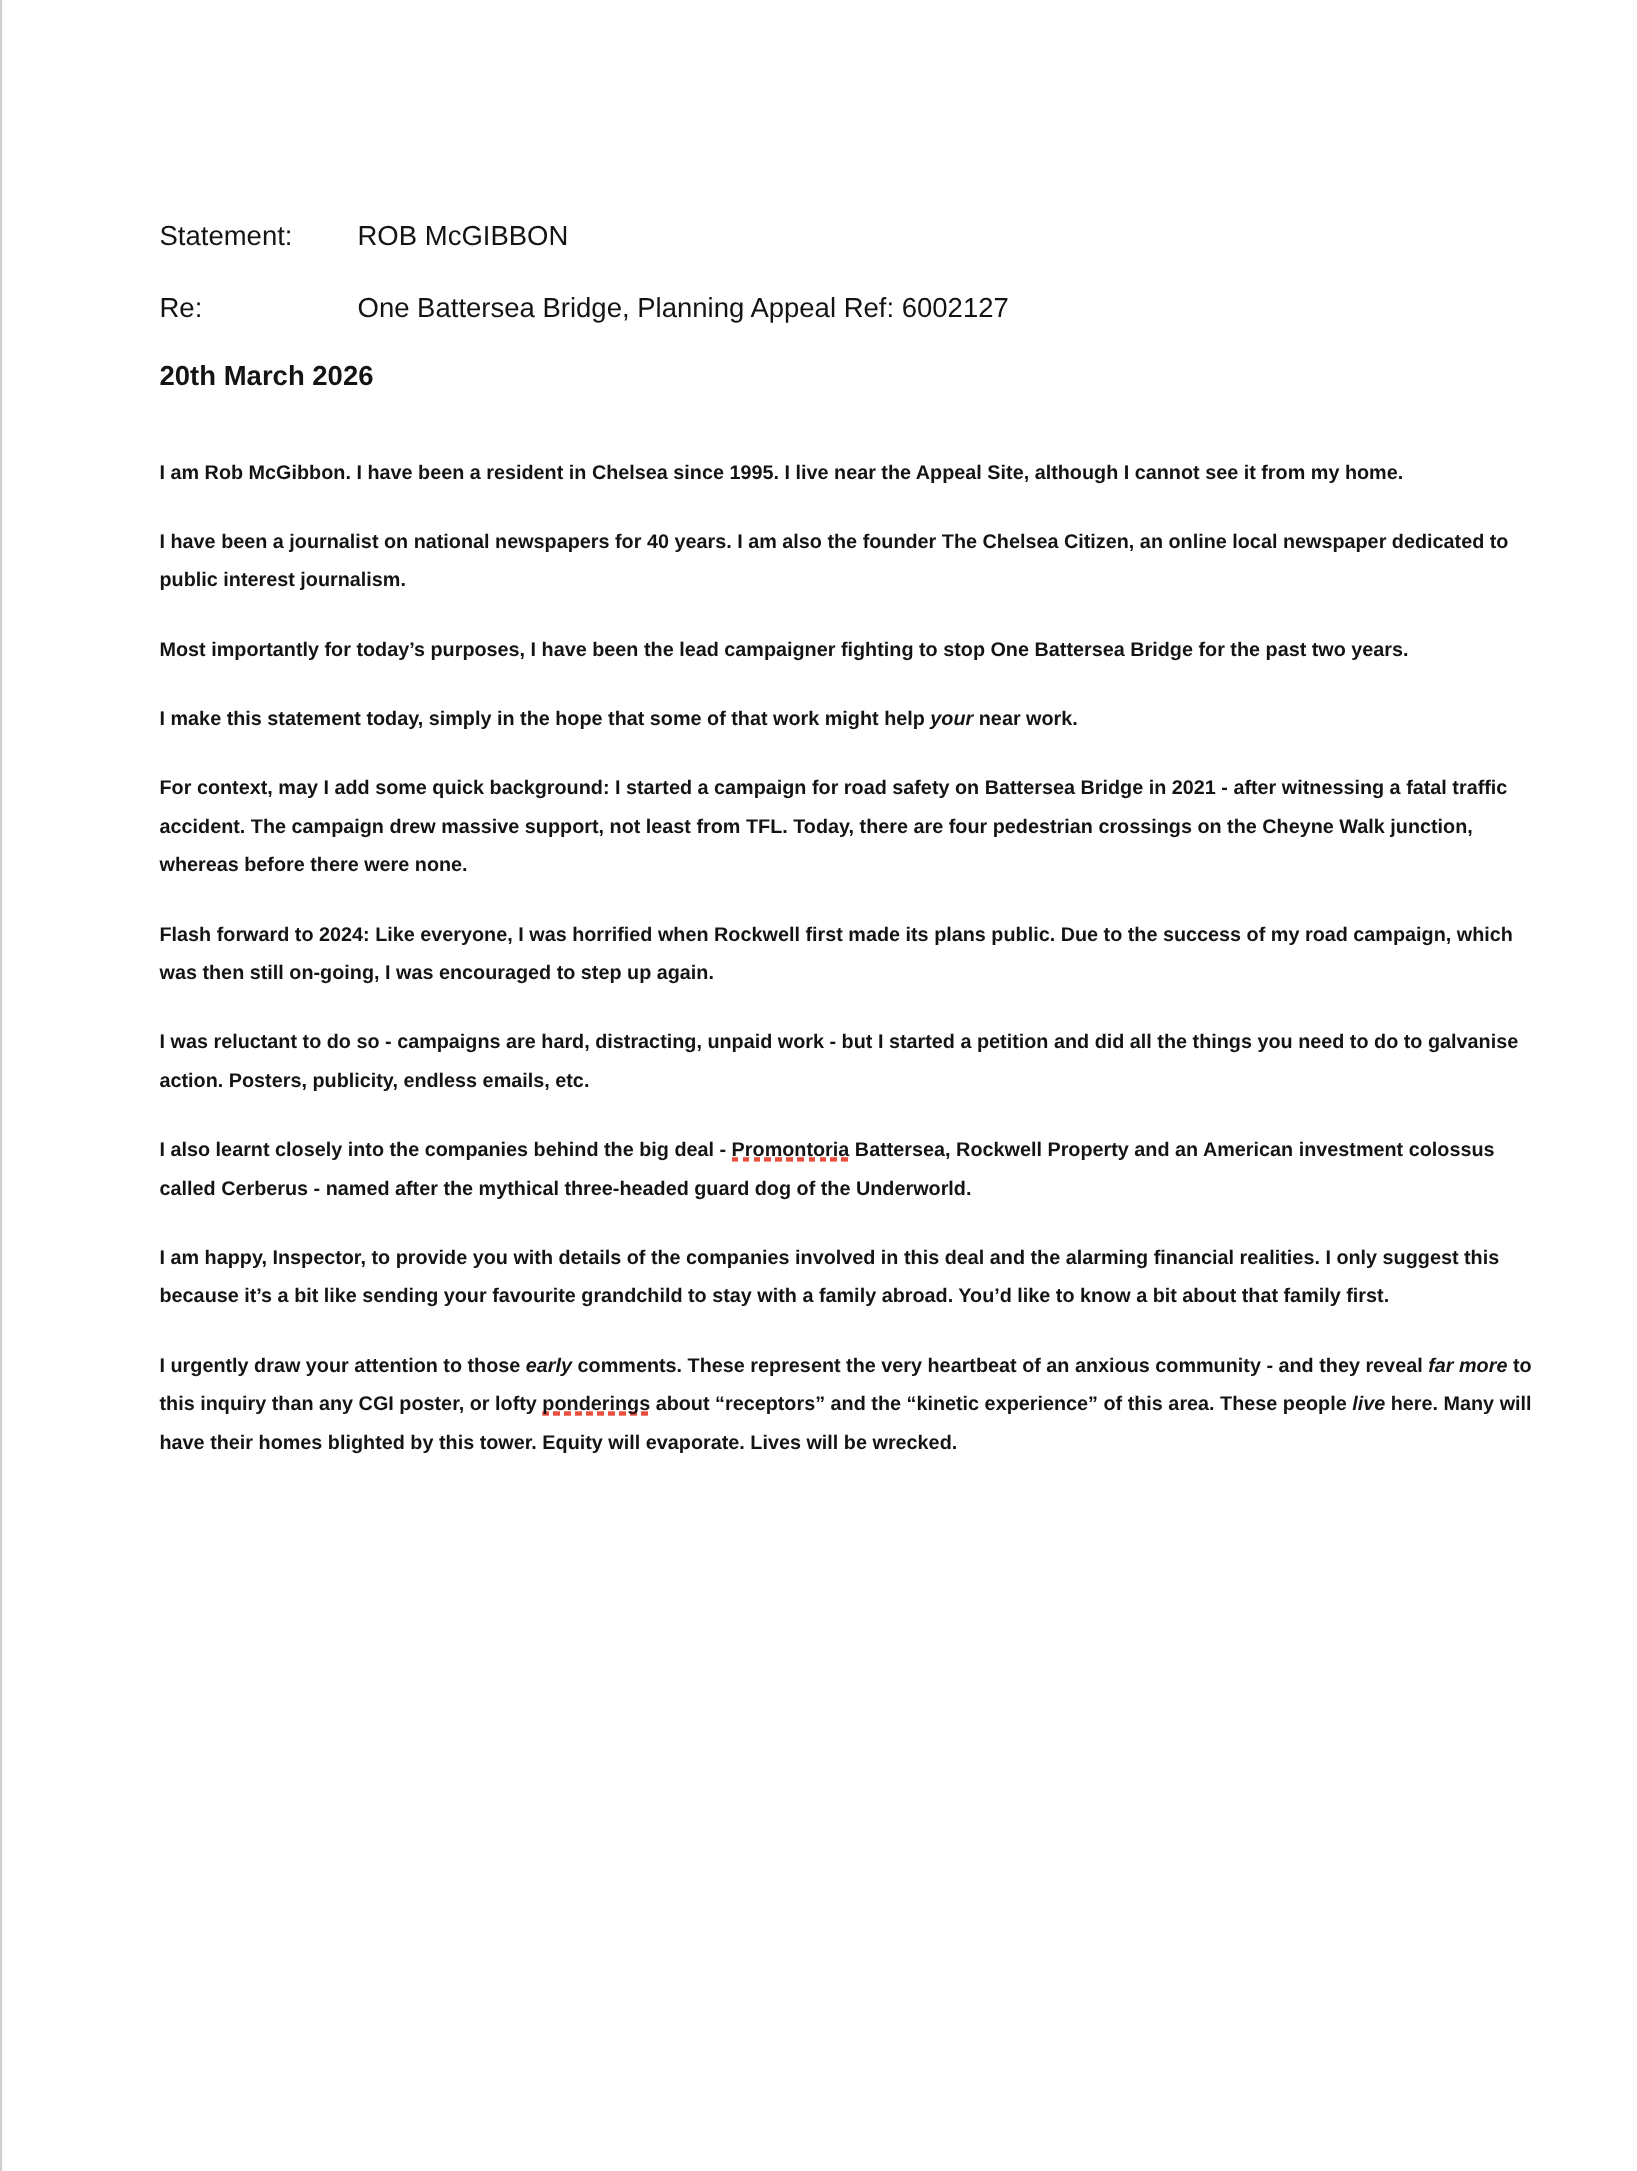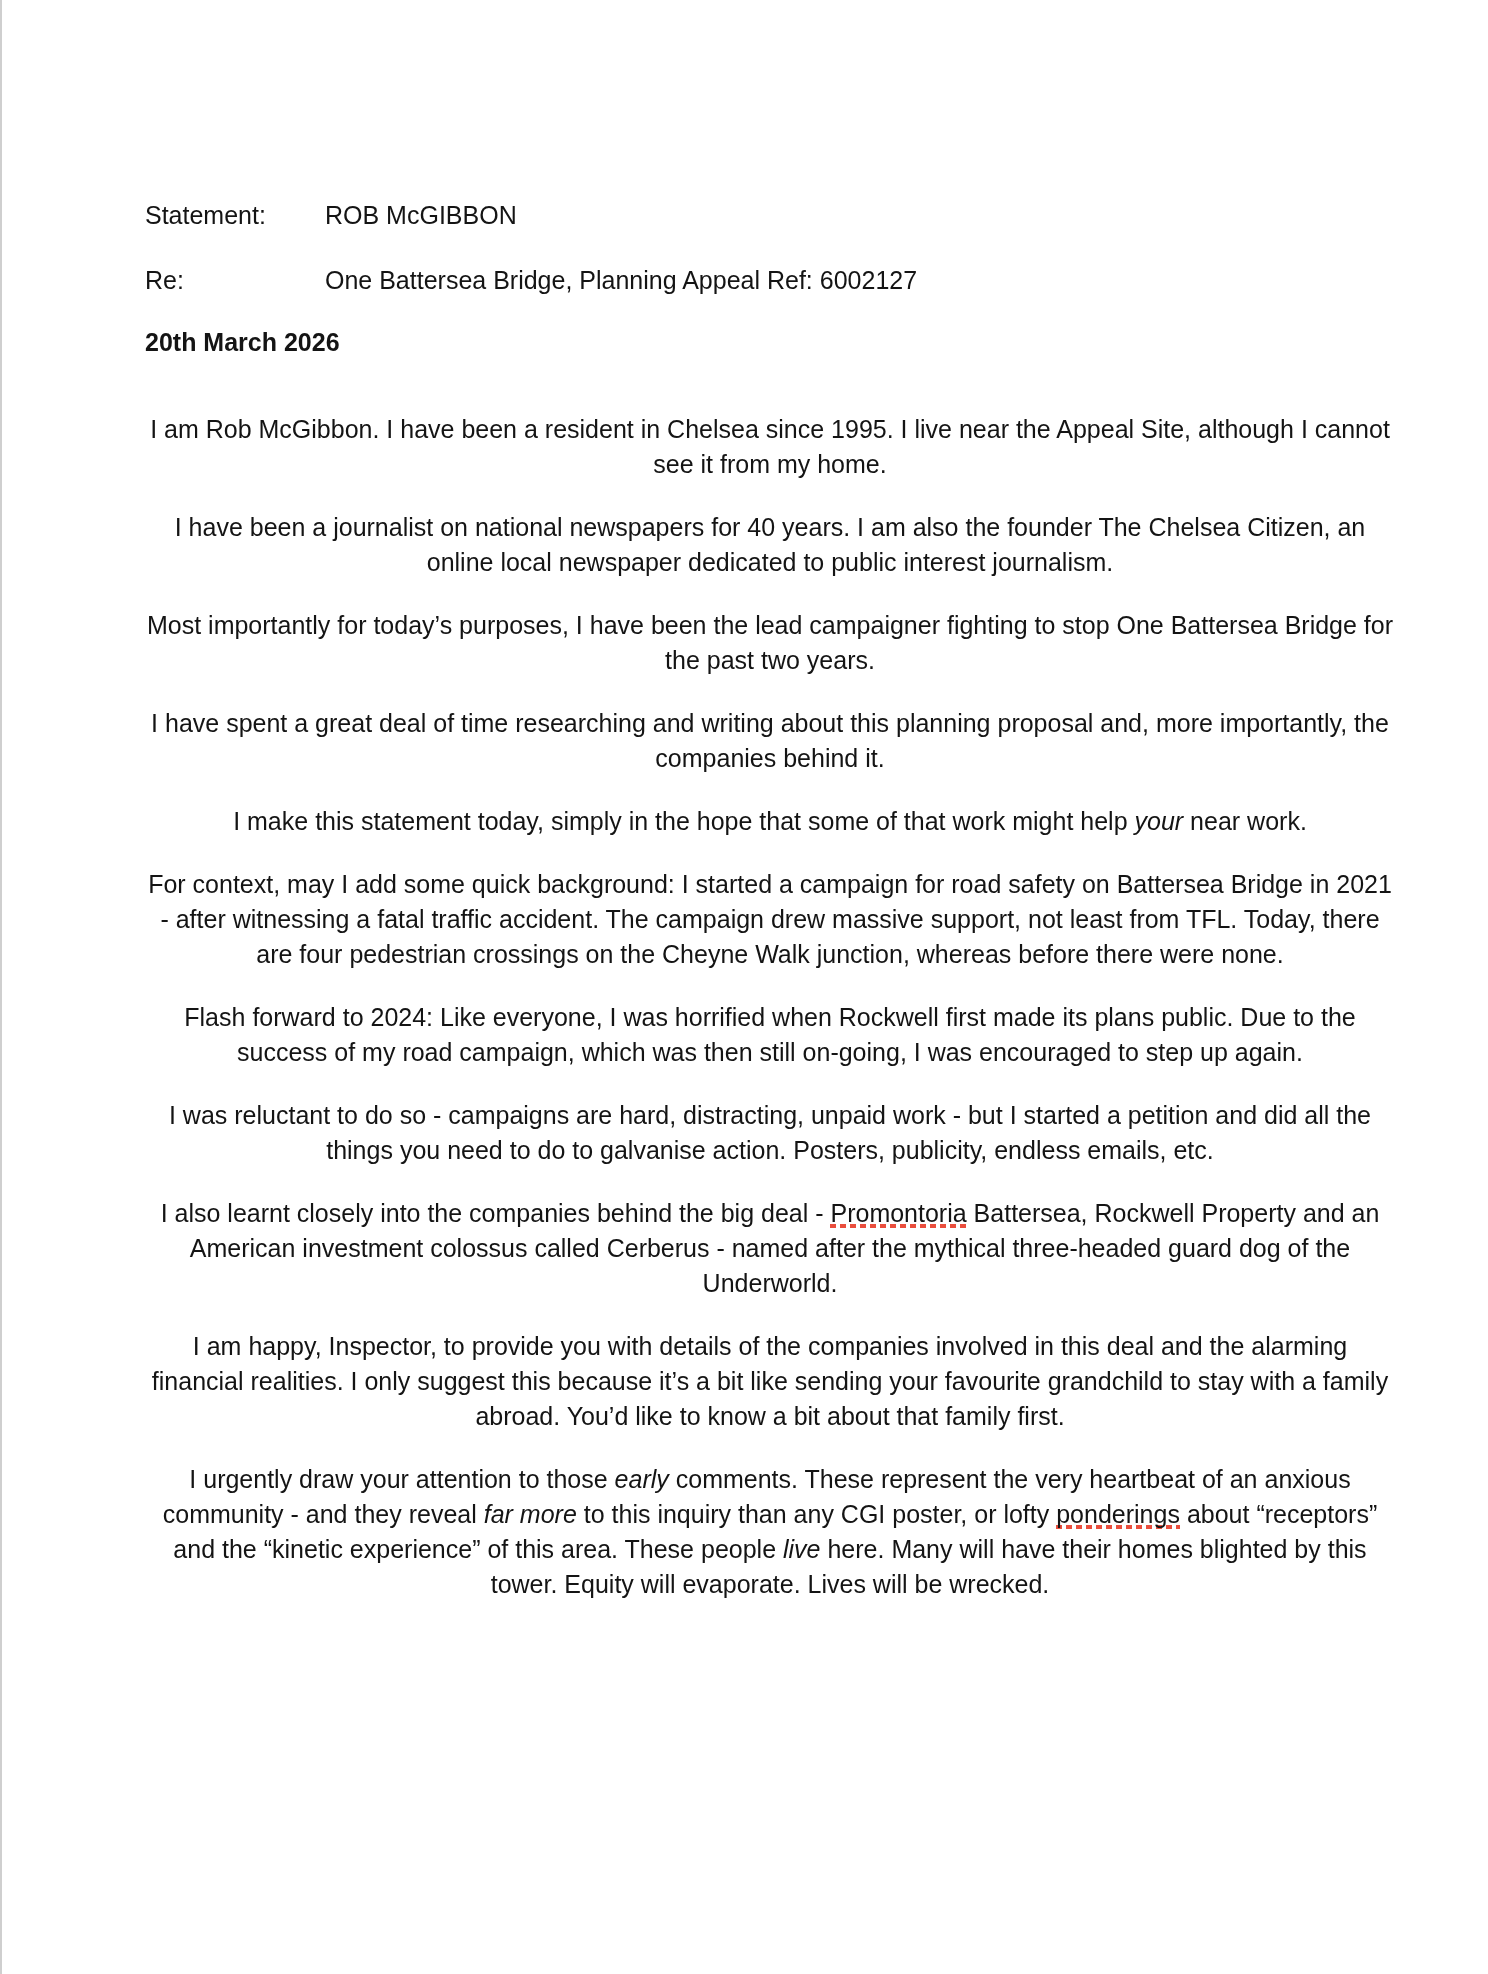--- a/index.html
+++ b/index.html
@@ -42,24 +42,23 @@
     flex-shrink: 0;
   }
   .doc-date {
     font-size: 25px;
     line-height: 35px;
     font-weight: bold;
     margin-bottom: 52px;
   }
   .para {
     margin: 0 0 28px 0;
-    font-size: 25px;
+    font-size: 18px;
     line-height: 35px;
-    font-weight: 400;
-    text-align: center;
+    font-weight: 700;
   }
   .para:last-child { margin-bottom: 12px; }
   .italic { font-style: italic; }
   .misspelled {
     background-image: repeating-linear-gradient(90deg,
       #ea4e3d 0, #ea4e3d 6px, transparent 6px, transparent 10px);
     background-repeat: no-repeat;
     background-size: 100% 4px;
     background-position: 0 100%;
     padding-bottom: 1px;
@@ -79,21 +78,20 @@
       <div class="header-row re-row">
         <span class="header-label">Re:</span>
         <span class="header-value">One Battersea Bridge, Planning Appeal Ref: 6002127</span>
       </div>
       <div class="doc-date">20th March 2026</div>
     </div>
     <div class="doc-body">
         <p class="para"><span>I am Rob McGibbon. I have been a resident in Chelsea since 1995. I live near the Appeal Site, although I cannot see it from my home.</span></p>
         <p class="para"><span>I have been a journalist on national newspapers for 40 years. I am also the founder The Chelsea Citizen, an online local newspaper dedicated to public interest journalism.</span></p>
         <p class="para"><span>Most importantly for today’s purposes, I have been the lead campaigner fighting to stop One Battersea Bridge for the past two years.</span></p>
-        <p class="para"><span>I have spent a great deal of time researching and writing about this planning proposal and, more importantly, the companies behind it.</span></p>
         <p class="para"><span>I make this statement today, simply in the hope that some of that work might help </span><span class="italic">your</span><span> near work.</span></p>
         <p class="para"><span>For context, may I add some quick background: I started a campaign for road safety on Battersea Bridge in 2021 - after witnessing a fatal traffic accident. The campaign drew massive support, not least from TFL. Today, there are four pedestrian crossings on the Cheyne Walk junction, whereas before there were none.</span></p>
         <p class="para"><span>Flash forward to 2024: Like everyone, I was horrified when Rockwell first made its plans public. Due to the success of my road campaign, which was then still on-going, I was encouraged to step up again.</span></p>
         <p class="para"><span>I was reluctant to do so - campaigns are hard, distracting, unpaid work - but I started a petition and did all the things you need to do to galvanise action. Posters, publicity, endless emails, etc.</span></p>
         <p class="para"><span>I also learnt closely into the companies behind the big deal - </span><span class="misspelled">Promontoria</span><span> Battersea, Rockwell Property and an American investment colossus called Cerberus - named after the mythical three-headed guard dog of the Underworld.</span></p>
         <p class="para"><span>I am happy, Inspector, to provide you with details of the companies involved in this deal and the alarming financial realities. I only suggest this because it’s a bit like sending your favourite grandchild to stay with a family abroad. You’d like to know a bit about that family first.</span></p>
         <p class="para"><span>I urgently draw your attention to those </span><span class="italic">early</span><span> comments. These represent the very heartbeat of an anxious community - and they reveal </span><span class="italic">far more</span><span> to this inquiry than any CGI poster, or lofty </span><span class="misspelled">ponderings</span><span> about “receptors” and the “kinetic experience” of this area. These people </span><span class="italic">live</span><span> here. Many will have their homes blighted by this tower. Equity will evaporate. Lives will be wrecked.</span></p>
       </div>
   </div>
 </div>

